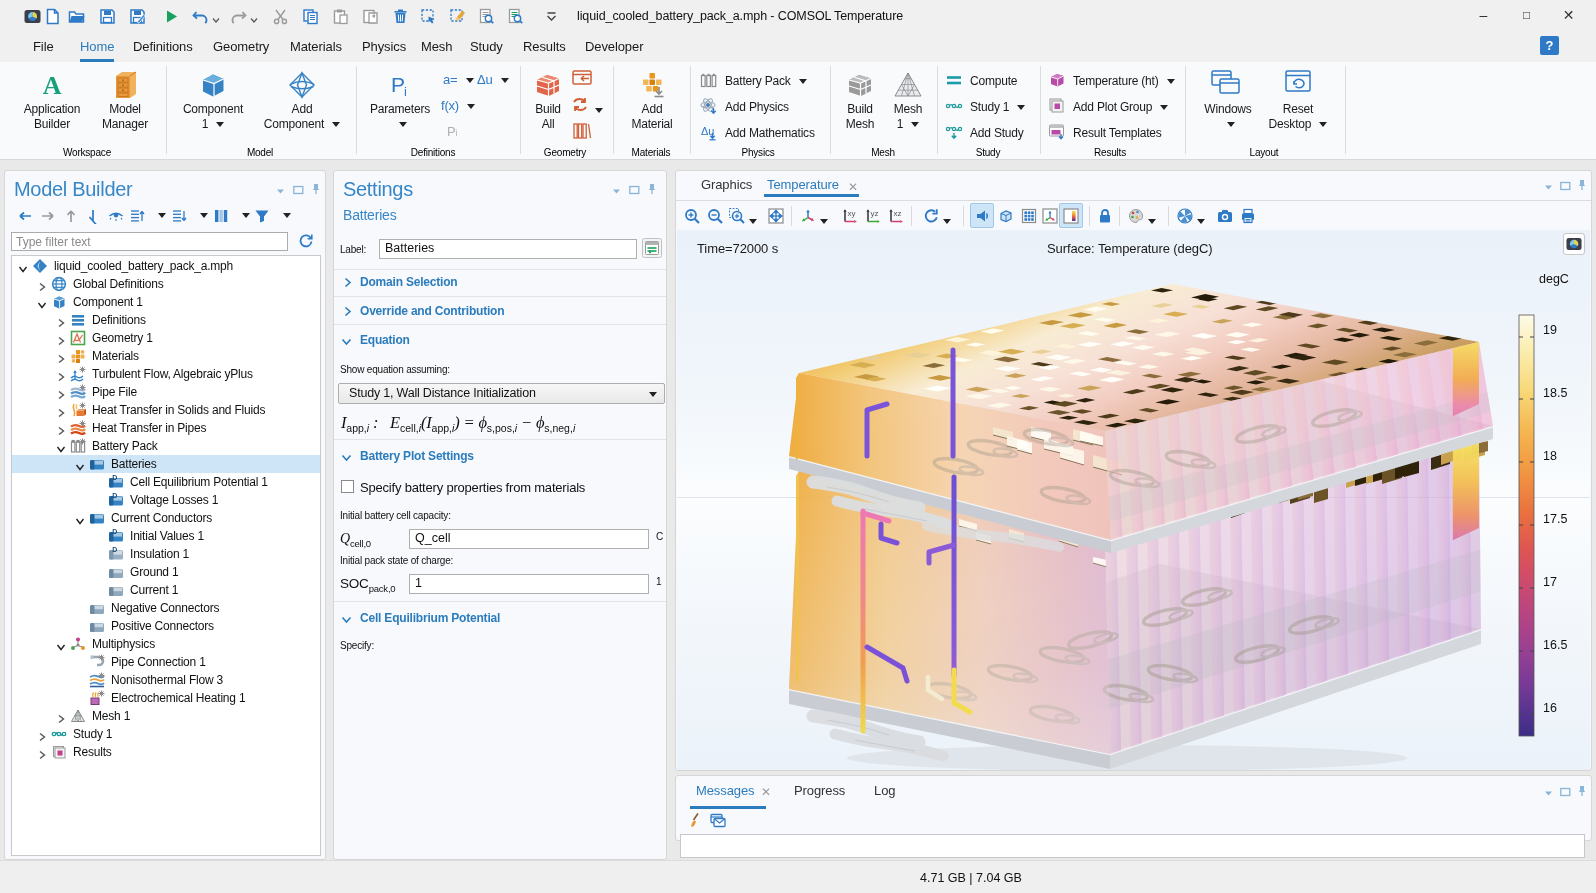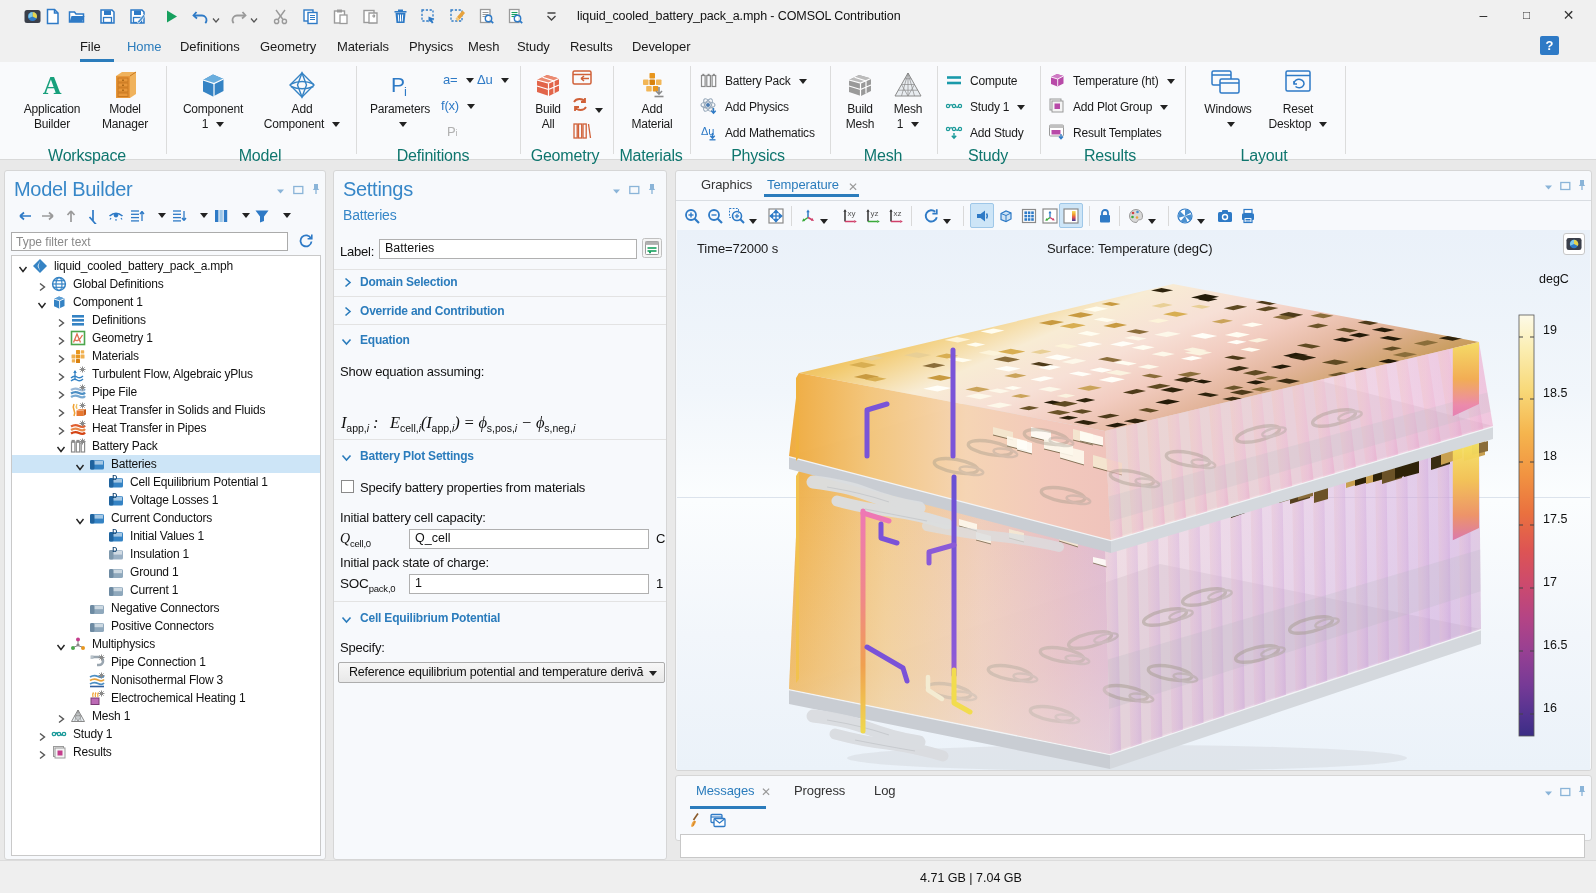--- a/index.html
+++ b/index.html
@@ -2,26 +2,26 @@
 <html><head><meta charset="utf-8"><style>
 * { margin:0; padding:0; box-sizing:border-box; }
 html,body { width:1596px; height:893px; overflow:hidden; font-family:"Liberation Sans", sans-serif; }
 body { position:relative; background:#e9e9e9; font-size:12px; color:#1a1a1a; }
 .abs { position:absolute; }
 #titlebar { position:absolute; left:0; top:0; width:1596px; height:33px; background:#f0f0f0; }
 #titlebar .ticon { position:absolute; top:8px; width:17px; height:17px; }
 #titletext { position:absolute; left:577px; top:9px; font-size:12.5px; color:#111; letter-spacing:-0.1px; }
 .winbtn { position:absolute; top:0; width:45px; height:33px; color:#333; font-size:14px; text-align:center; line-height:31px; }
 #menubar { position:absolute; left:0; top:33px; width:1596px; height:29px; background:#f0f0f0; }
-.menuitem { position:absolute; top:6px; font-size:13px; color:#1a1a1a; letter-spacing:-0.1px;margin-left:47px; }
+.menuitem { position:absolute; top:6px; font-size:13px; color:#1a1a1a; letter-spacing:-0.1px; }
 .menuitem.active { color:#2b7cbc; }
 #homeunderline { position:absolute; left:80px; top:26px; width:34px; height:3px; background:#2b7cbc; }
 #ribbon { position:absolute; left:0; top:62px; width:1596px; height:98px; background:#f9fafc; border-bottom:1px solid #d9d9d9; }
 .rsep { position:absolute; top:4px; width:1px; height:88px; background:#dcdcdc; }
-.rlabel { position:absolute; top:85px; font-size:16px; color:#0f766e; width:120px; text-align:center; letter-spacing:-0.2px; }
+.rlabel { position:absolute; top:85px; font-size:10px; color:#000000; width:120px; text-align:center; letter-spacing:-0.2px; }
 .rbig { position:absolute; text-align:center; font-size:12px; color:#1a1a1a; letter-spacing:-0.2px; line-height:15px; }
 .rsmall { position:absolute; font-size:12px; color:#1a1a1a; white-space:nowrap; letter-spacing:-0.2px; }
 .rsmall .smic { display:inline-block; vertical-align:-4px; margin-right:7px; }
 .dd { display:inline-block; width:0; height:0; border-left:4.5px solid transparent; border-right:4.5px solid transparent; border-top:5px solid #222; margin-left:5px; vertical-align:1px; }
 #helpbtn { position:absolute; left:1540px; top:3px; width:19px; height:19px; background:#2e7ac6; color:#fff; border-radius:2px; font-size:13px; font-weight:bold; text-align:center; line-height:19px; }
 .panel { position:absolute; background:#f7f9fc; border:1px solid #d6d6d6; border-radius:3px; }
 #panelMB { left:4px; top:170px; width:322px; height:690px; }
 #panelST { left:333px; top:170px; width:334px; height:690px; }
 #panelGR { left:675px; top:170px; width:917px; height:601px; }
 #panelMS { left:675px; top:775px; width:917px; height:66px; }
@@ -35,21 +35,21 @@
 .trow.sel { background:#cde5f7; }
 .tchev { position:absolute; top:4px; width:10px; height:10px; }
 .tico { position:absolute; top:1px; width:16px; height:16px; }
 .ttext { position:absolute; top:0; }
 .sechdr { position:absolute; font-size:12px; font-weight:bold; color:#2b7cbc; letter-spacing:-0.2px; }
 .schev { position:absolute; width:11px; height:11px; }
 .sline { position:absolute; left:0; width:100%; height:1px; background:#e3e3e3; }
 .inbox { position:absolute; background:#fff; border:1px solid #b0b0b0; font-size:12.5px; color:#111; padding:1px 5px; white-space:nowrap; }
 .dropdown { position:absolute; background:linear-gradient(#f7f7f7,#e8e8e8); border:1px solid #adadad; border-radius:2px; font-size:12.5px; color:#111; padding:2px 10px; white-space:nowrap; letter-spacing:-0.2px; overflow:hidden; }
 .dropdown .arr { position:absolute; right:7px; top:8px; width:0; height:0; border-left:4.5px solid transparent; border-right:4.5px solid transparent; border-top:5px solid #222; }
-.slabel { position:absolute; font-size:13px; color:#111; letter-spacing:-0.2px; white-space:nowrap; }
+.slabel { position:absolute; font-size:10px; color:#111; letter-spacing:-0.2px; white-space:nowrap; }
 sub { font-size:9.5px; }
 sub.eqs { font-size:10.5px; font-style:normal; font-family:'Liberation Sans',sans-serif; letter-spacing:0; }
 sub.eqs i { font-style:italic; }
 #grtabs { position:absolute; left:0; top:0; width:100%; height:29px; }
 .grtab { position:absolute; top:6px; font-size:13px; color:#333; letter-spacing:-0.1px; }
 #grtoolbar { position:absolute; left:0; top:29px; width:100%; height:30px; border-top:1px solid #d9dde2; }
 #grtoolbar .gi { position:absolute; top:7px; width:16px; height:16px; }
 #grtoolbar .gsep { position:absolute; top:5px; width:1px; height:20px; background:#d9d9d9; }
 #grtoolbar .hl { position:absolute; top:2px; width:24px; height:25px; background:#cde5f7; border:1px solid #9ec7e8; border-radius:2px; }
 #grcanvas { position:absolute; left:1px; top:59px; width:913px; height:540px; background:linear-gradient(#eaf1f9 0%, #f1f6fb 30%, #fbfdfe 49.7%, #fbfdfe 50%, #f2f6fb 75%, #ebf2f9 100%); overflow:hidden; }
@@ -165,21 +165,21 @@
       </svg></span>
 <span class="abs" style="left:212px;top:13px;"><svg width="8" height="8" viewBox="0 0 8 8" style="">
         <path d="M1 2.5 L4 6 L7 2.5" fill="none" stroke="#555" stroke-width="1.2"></path>
       </svg></span>
 <span class="abs" style="left:250px;top:13px;"><svg width="8" height="8" viewBox="0 0 8 8" style="">
         <path d="M1 2.5 L4 6 L7 2.5" fill="none" stroke="#555" stroke-width="1.2"></path>
       </svg></span>
 <span class="abs" style="left:545px;top:10px;"><svg width="13" height="13" viewBox="0 0 13 13" style="">
         <path d="M2.5 3 h8 M2.5 6 l4 4 l4-4" fill="none" stroke="#444" stroke-width="1.4"></path>
       </svg></span>
-<div id="titletext">liquid_cooled_battery_pack_a.mph - COMSOL Contribution</div>
+<div id="titletext">liquid_cooled_battery_pack_a.mph - COMSOL Temperature</div>
 <div class="winbtn" style="left:1461px;">–</div>
 <div class="winbtn" style="left:1504px;font-size:12px;">□</div>
 <div class="winbtn" style="left:1546px;">✕</div>
 </div>
 <div id="menubar">
 <span class="menuitem" style="left:33px;">File</span>
 <span class="menuitem active" style="left:80px;">Home</span>
 <span class="menuitem" style="left:133px;">Definitions</span>
 <span class="menuitem" style="left:213px;">Geometry</span>
 <span class="menuitem" style="left:290px;">Materials</span>
@@ -873,20 +873,21 @@
 <span class="schev" style="left:8px;top:135px;"><svg width="11" height="11" viewBox="0 0 11 11">
         <path d="M3.5 1.5 L8 5.5 L3.5 9.5" fill="none" stroke="#2b7cbc" stroke-width="1.6"></path>
       </svg></span>
 <div class="sechdr" style="left:26px;top:133px;">Override and Contribution</div>
 <div class="sline" style="top:153px;"></div>
 <span class="schev" style="left:7px;top:165px;"><svg width="11" height="11" viewBox="0 0 11 11">
         <path d="M1.5 3.5 L5.5 8 L9.5 3.5" fill="none" stroke="#2b7cbc" stroke-width="1.6"></path>
       </svg></span>
 <div class="sechdr" style="left:26px;top:162px;">Equation</div>
 <div class="slabel" style="left:6px;top:193px;">Show equation assuming:</div>
+<div class="dropdown" style="left:4px;top:212px;width:327px;height:21px;">Study 1, Wall Distance Initialization<span class="arr"></span></div>
 <div class="slabel" style="left:7px;top:242px;font-size:16.5px;font-style:italic;font-family:'Liberation Serif',serif;">I<sub class="eqs">app,<i>i</i></sub> :&nbsp;&nbsp; E<sub class="eqs">cell,<i>i</i></sub>(I<sub class="eqs">app,<i>i</i></sub>) = ϕ<sub class="eqs">s,pos,<i>i</i></sub> − ϕ<sub class="eqs">s,neg,<i>i</i></sub></div>
 <div class="sline" style="top:268px;"></div>
 <span class="schev" style="left:7px;top:281px;"><svg width="11" height="11" viewBox="0 0 11 11">
         <path d="M1.5 3.5 L5.5 8 L9.5 3.5" fill="none" stroke="#2b7cbc" stroke-width="1.6"></path>
       </svg></span>
 <div class="sechdr" style="left:26px;top:278px;">Battery Plot Settings</div>
 <div class="abs" style="left:7px;top:309px;width:13px;height:13px;background:#fff;border:1px solid #8a8a8a;"></div>
 <div class="slabel" style="left:26px;top:309px;font-size:13px;">Specify battery properties from materials</div>
 <div class="slabel" style="left:6px;top:339px;">Initial battery cell capacity:</div>
 <div class="slabel" style="left:6px;top:360px;font-style:italic;font-family:'Liberation Serif',serif;font-size:14px;">Q<sub style="font-style:normal;font-family:'Liberation Sans';">cell,0</sub></div>
@@ -895,21 +896,20 @@
 <div class="slabel" style="left:6px;top:384px;">Initial pack state of charge:</div>
 <div class="slabel" style="left:6px;top:405px;font-size:13.5px;">SOC<sub>pack,0</sub></div>
 <div class="inbox" style="left:75px;top:403px;width:240px;height:20px;">1</div>
 <div class="slabel" style="left:322px;top:405px;">1</div>
 <div class="sline" style="top:430px;"></div>
 <span class="schev" style="left:7px;top:443px;"><svg width="11" height="11" viewBox="0 0 11 11">
         <path d="M1.5 3.5 L5.5 8 L9.5 3.5" fill="none" stroke="#2b7cbc" stroke-width="1.6"></path>
       </svg></span>
 <div class="sechdr" style="left:26px;top:440px;">Cell Equilibrium Potential</div>
 <div class="slabel" style="left:6px;top:469px;">Specify:</div>
-<div class="dropdown" style="left:4px;top:491px;width:327px;height:21px;">Reference equilibrium potential and temperature derivă<span class="arr"></span></div>
 </div>
 <div class="panel" id="panelGR">
 <div id="grtabs">
 <span class="grtab" style="left:25px;">Graphics</span>
 <span class="grtab" style="left:91px;color:#2b7cbc;">Temperature</span>
 <span class="abs" style="left:172px;top:9px;color:#999;font-size:12px;">✕</span>
 <div class="abs" style="left:88px;top:23px;width:95px;height:3px;background:#2b7cbc;"></div>
 <span class="pctrl" style="left:868px;top:10px;"><svg width="9" height="9" viewBox="0 0 9 9" style="">
           <path d="M1 2.5 L4.5 6.5 L8 2.5 Z" fill="#8ab4d8"></path>
         </svg></span>

